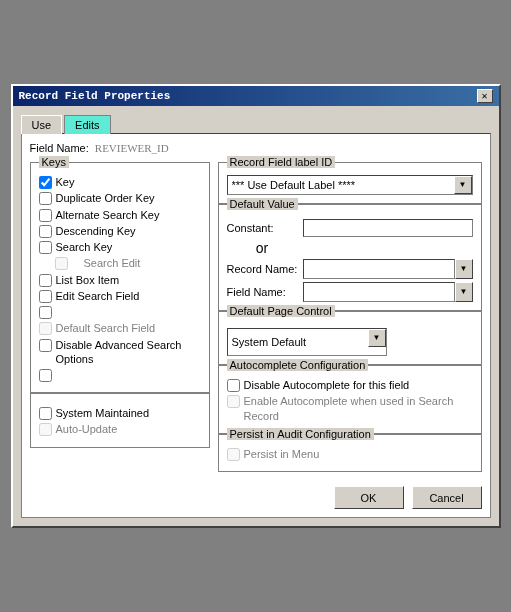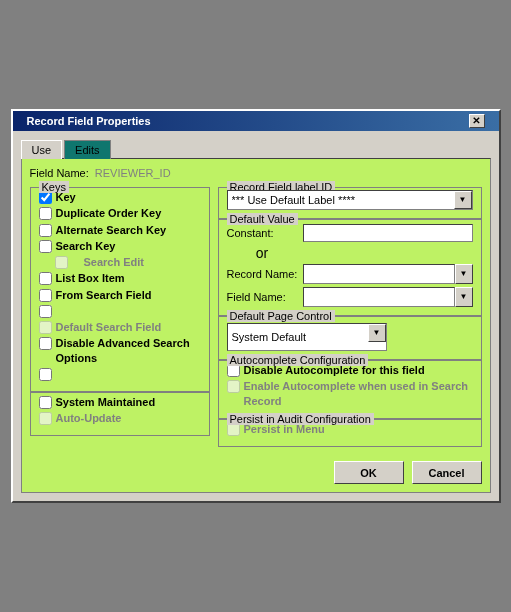--- a/index.html
+++ b/index.html
@@ -17,25 +17,26 @@
       width: 490px;
       background: #d4d0c8;
       border: 2px solid #ffffff;
       border-right-color: #404040;
       border-bottom-color: #404040;
       box-shadow: 1px 1px 0 #808080;
     }
     .title-bar {
       background: linear-gradient(to right, #0a246a, #3a6ea5);
       color: white;
-      padding: 3px 14px;
+      padding: 3px 6px;
       display: flex;
       align-items: center;
       justify-content: space-between;
       height: 20px;
+      font-family: Liberation Mono, monospace;
     }
     .title-bar-text {
       font-size: 11px;
       font-weight: bold;
     }
     .title-close {
       width: 16px;
       height: 14px;
       background: #d4d0c8;
       border: 1px solid #ffffff;
@@ -51,70 +52,71 @@
     }
     .window-body {
       padding: 8px;
     }
     .tabs {
       display: flex;
       margin-bottom: 0;
     }
     .tab {
       padding: 3px 10px;
-      background: #0f766e;
+      background: #5eead4;
       border: 1px solid #808080;
       border-bottom: none;
       cursor: pointer;
       font-size: 11px;
       margin-right: 2px;
       position: relative;
       top: 1px;
     }
     .tab.active {
       background: #d4d0c8;
       border-color: #404040 #ffffff #d4d0c8 #404040;
       z-index: 1;
       border-top-color: #ffffff;
       border-left-color: #ffffff;
     }
     .tab-content {
       border: 1px solid #808080;
       border-top-color: #404040;
       padding: 8px;
-      background: #bef264;
+      background: #ffffff;
     }
     .field-row {
       display: flex;
       align-items: center;
       margin-bottom: 4px;
     }
     .field-label {
       font-size: 11px;
       margin-right: 6px;
       white-space: nowrap;
     }
     .field-value {
       font-size: 11px;
       color: #808080;
+      font-family: Liberation Serif, serif;
     }
     .main-content {
       display: flex;
       gap: 8px;
     }
     .left-panel {
       width: 180px;
       flex-shrink: 0;
     }
     .right-panel {
       flex: 1;
     }
     .group-box {
       border: 1px solid #808080;
-      padding: 2px 8px 8px 8px;
+      padding: 12px 8px 8px 8px;
       position: relative;
     }
     .group-box-title {
       position: absolute;
       top: -7px;
       left: 8px;
       background: #d4d0c8;
       padding: 0 3px;
       font-size: 11px;
     }
@@ -124,21 +126,20 @@
       margin-bottom: 2px;
       gap: 4px;
     }
     .checkbox-row input[type="checkbox"] {
       margin-top: 1px;
       flex-shrink: 0;
     }
     .checkbox-label {
       font-size: 11px;
       line-height: 1.3;
-      font-weight: bold;
     }
     .checkbox-label.disabled {
       color: #808080;
     }
     .indent {
       margin-left: 16px;
       gap: 16px;
     }
     .select-wrapper {
       position: relative;
@@ -221,21 +222,20 @@
       height: 23px;
       background: #d4d0c8;
       border: 1px solid #ffffff;
       border-right-color: #404040;
       border-bottom-color: #404040;
       font-size: 11px;
       cursor: pointer;
       display: flex;
       align-items: center;
       justify-content: center;
-      font-weight: bold;
     }
     .page-control-row {
       display: flex;
       align-items: center;
       gap: 6px;
       margin-top: 4px;
     }
   </style>
 </head>
 <body>
@@ -279,33 +279,37 @@
             <div class="checkbox-row">
               <input type="checkbox" style="">
               <span class="checkbox-label">Duplicate Order Key</span>
             </div>
             <div class="checkbox-row">
               <input type="checkbox" style="">
               <span class="checkbox-label">Alternate Search Key</span>
             </div>
             <div class="checkbox-row">
               <input type="checkbox" style="">
+              <span class="checkbox-label">Descending Key</span>
+            </div>
+            <div class="checkbox-row">
+              <input type="checkbox" style="">
               <span class="checkbox-label">Search Key</span>
             </div>
             <div class="checkbox-row indent">
               <input type="checkbox" disabled="" style="">
               <span class="checkbox-label disabled">Search Edit</span>
             </div>
             <div class="checkbox-row">
               <input type="checkbox" style="">
               <span class="checkbox-label">List Box Item</span>
             </div>
             <div class="checkbox-row">
               <input type="checkbox" style="">
-              <span class="checkbox-label">From Search Field</span>
+              <span class="checkbox-label">Edit Search Field</span>
             </div>
             <div class="checkbox-row">
               <input type="checkbox" style="">
             </div>
             <div class="checkbox-row">
               <input type="checkbox" disabled="" style="">
               <span class="checkbox-label disabled">Default Search Field</span>
             </div>
             <div class="checkbox-row">
               <input type="checkbox" style="">

